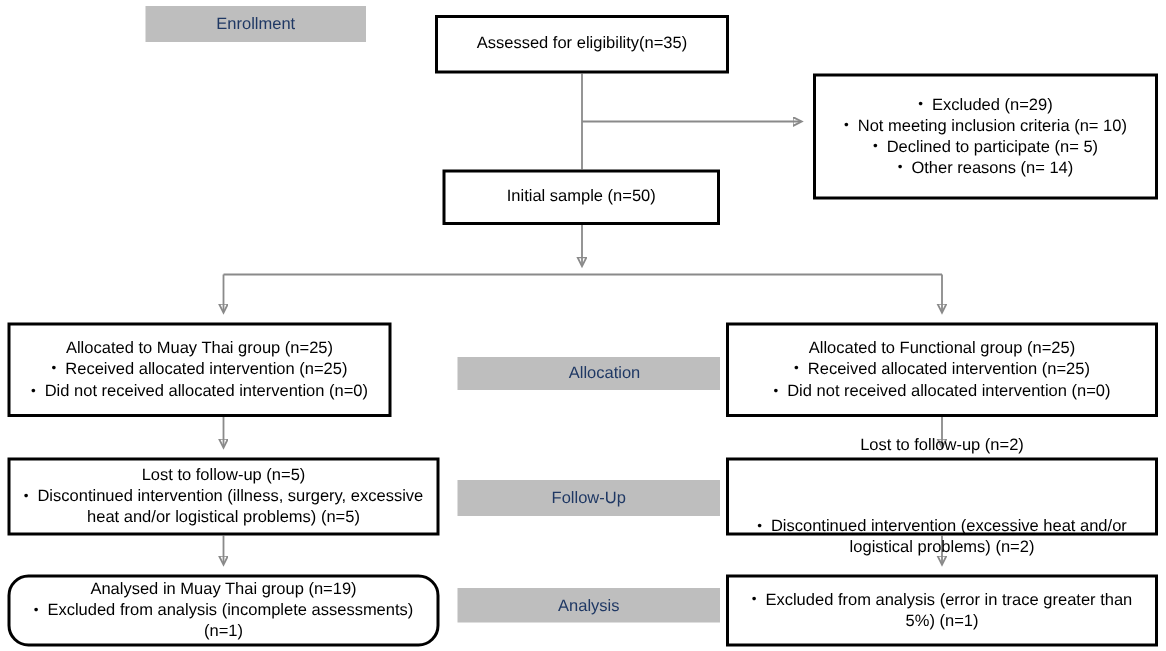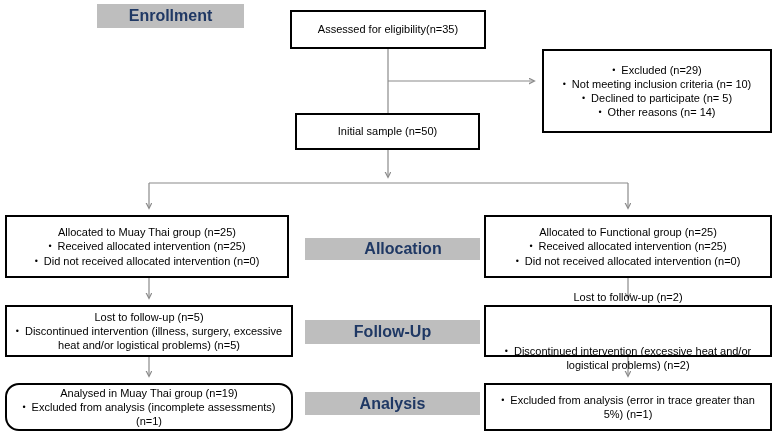--- a/index.html
+++ b/index.html
@@ -30,41 +30,41 @@
   .bullet {
     display:inline-block;
     margin-right:6px;
     font-size:9px;
     vertical-align:1px;
   }
   .stage {
     position:absolute;
     background:var(--bar-bg, #bebebe);
     color:var(--bar-text, #1f3864);
-    font-weight:bold;
-    font-size:16px;
+    font-weight:normal;
+    font-size:11px;
     display:flex;
     align-items:center;
     justify-content:center;
     box-sizing:border-box;
   }
   svg.connectors {
     position:absolute;
     left:0; top:0;
     width:777px; height:434px;
     pointer-events:none;
   }
   svg.connectors line, svg.connectors path { stroke:var(--conn, #8a8a8a); stroke-width:1.2; fill:none; }
 
   
   #bar-enrollment { left:97px;  top:4px;   width:147px; height:24px; }
   #box-assessed   { left:290px; top:10px;  width:196px; height:39px; }
   #box-excluded   { left:542px; top:49px;  width:230px; height:84px; }
   #box-initial    { left:295px; top:113px; width:185px; height:37px; }
-  #box-alloc-left  { left:5px;   top:215px; width:284px; height:63px; }
+  #box-alloc-left  { left:5px;   top:215px; width:256px; height:63px; }
   #box-alloc-right { left:484px; top:215px; width:288px; height:63px; }
   #bar-allocation  { left:305px; top:238px; width:175px; height:22px;padding-left:21px; }
   #box-follow-left  { left:5px;   top:305px; width:288px; height:52px; }
   #box-follow-right { left:484px; top:305px; width:288px; height:52px;gap:40px; }
   #bar-followup     { left:305px; top:320px; width:175px; height:24px; }
   #box-analysis-left  { left:5px;   top:383px; width:288px; height:48px;border-radius:14px; }
   #box-analysis-right { left:484px; top:383px; width:288px; height:48px; }
   #bar-analysis       { left:305px; top:392px; width:175px; height:23px; }
 </style>
 </head>

